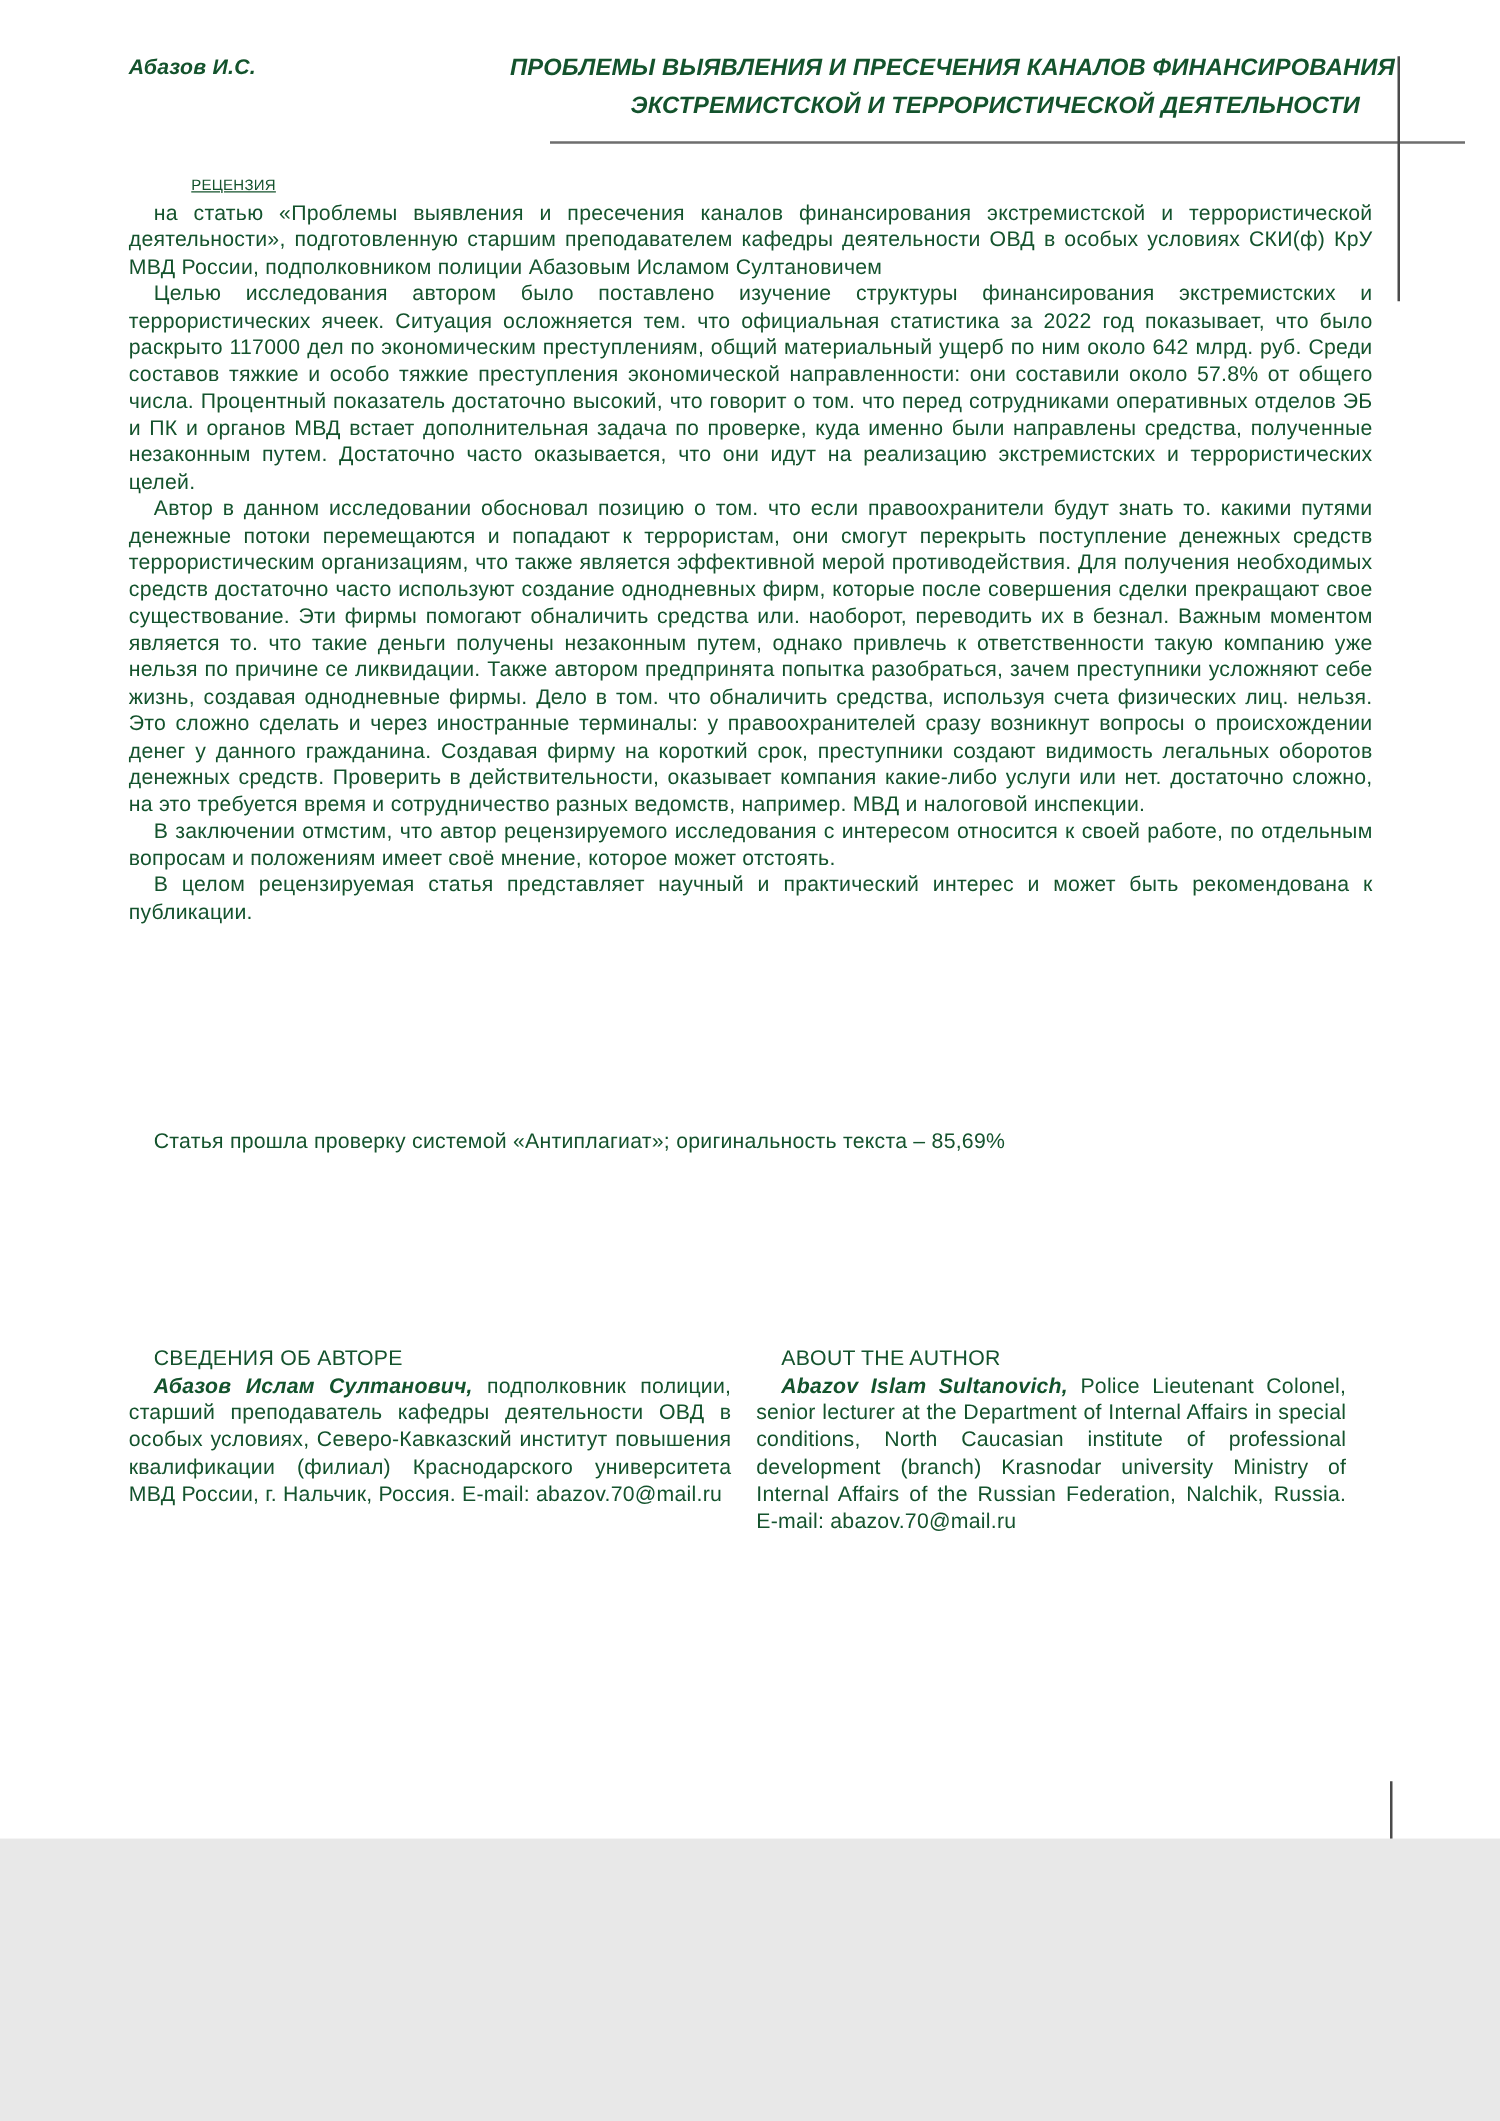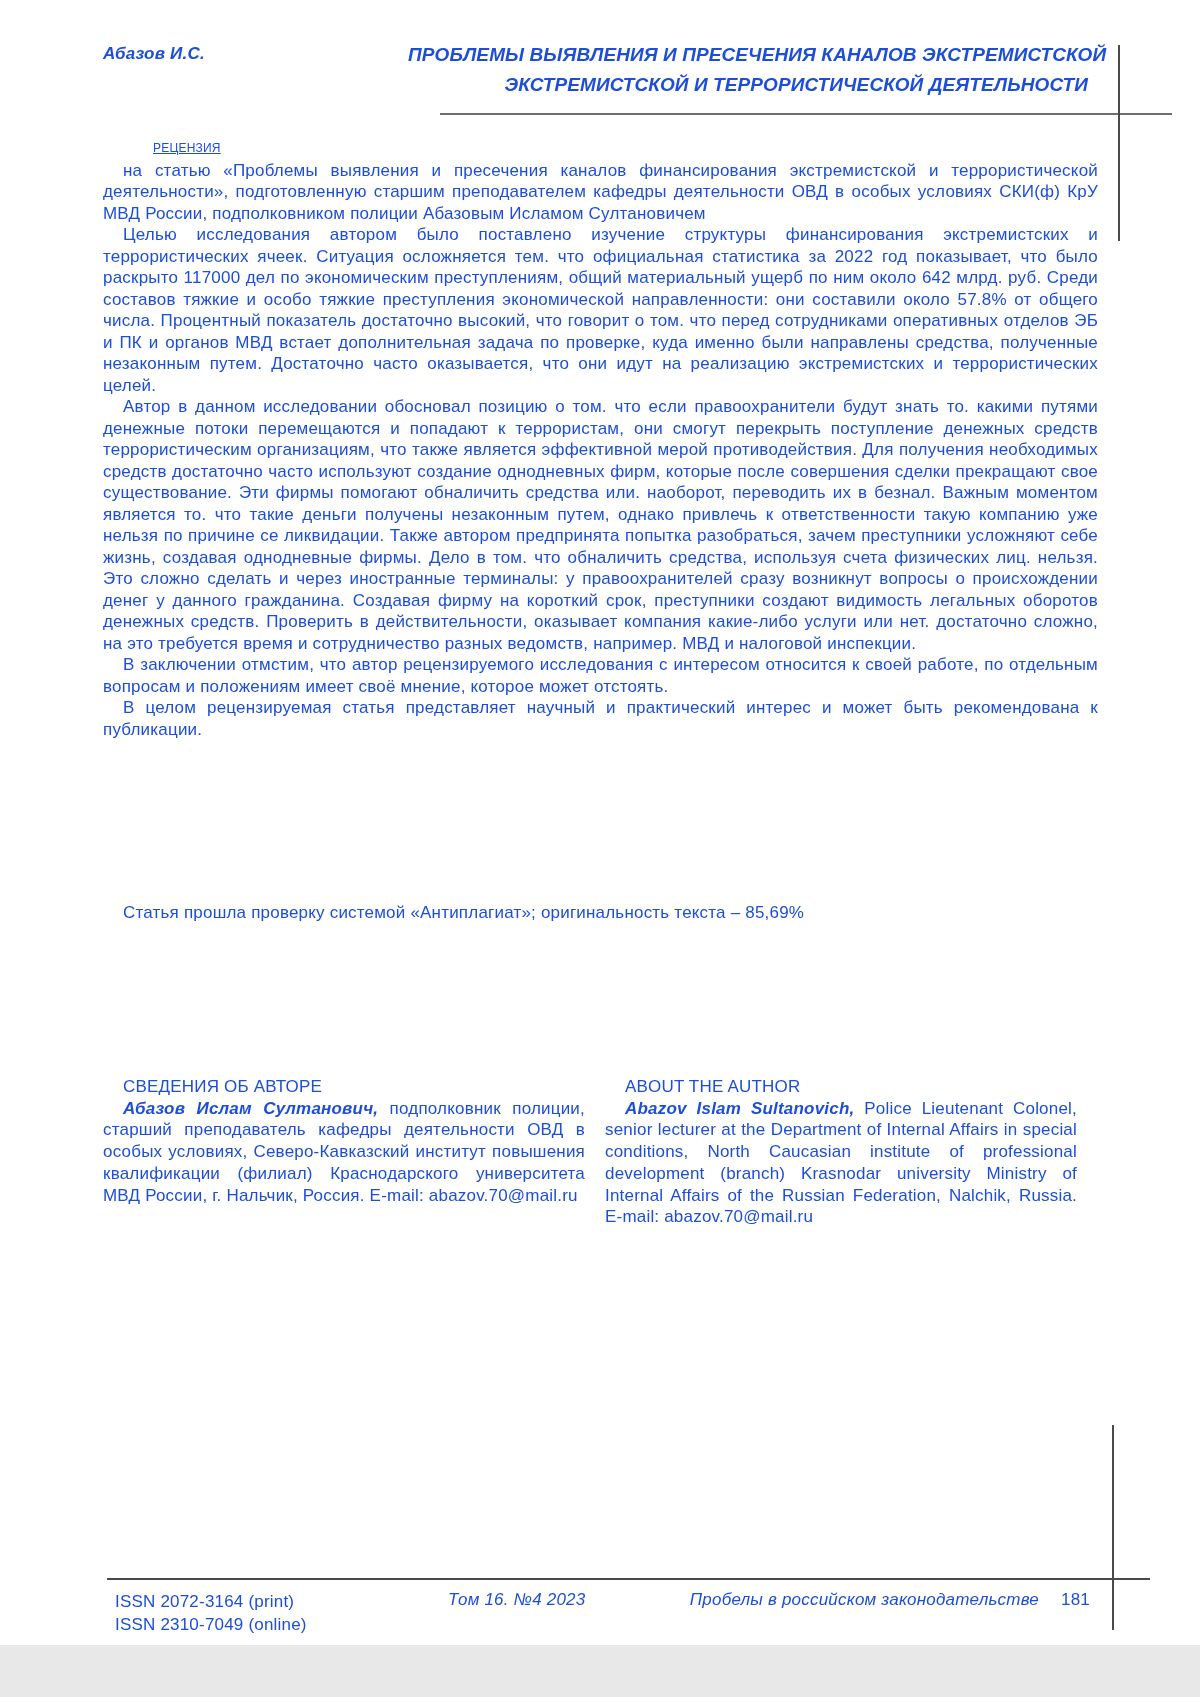--- a/index.html
+++ b/index.html
@@ -1,22 +1,22 @@
 <!DOCTYPE html>
 <html lang="ru"><head>
 <meta charset="utf-8">
 <style>
   html,body{margin:0;padding:0;background:#e8e8e8;}
   .page{
     position:relative;
-    width:1200px;height:1645px;
+    width:1200px;height:1471px;
     background:#ffffff;
     margin:0 auto;
     font-family:"Liberation Sans", sans-serif;
-    color:#1d4ed8;
+    color:#14532d;
     overflow:hidden;
   }
   
   .hdr-author{
     position:absolute;left:103px;top:44px;
     font-size:17px;font-weight:bold;font-style:italic;
     letter-spacing:0.2px;
   }
   .hdr-title{
     position:absolute;top:40px;right:112px;
@@ -99,21 +99,21 @@
   .footer-page{font-style:normal;}
 </style>
 </head>
 <body>
 
 <div class="page">
 
   <div class="hdr-author">Абазов И.С.</div>
 
   <div class="hdr-title">
-    <div>ПРОБЛЕМЫ ВЫЯВЛЕНИЯ И ПРЕСЕЧЕНИЯ КАНАЛОВ ЭКСТРЕМИСТСКОЙ</div>
+    <div>ПРОБЛЕМЫ ВЫЯВЛЕНИЯ И ПРЕСЕЧЕНИЯ КАНАЛОВ ФИНАНСИРОВАНИЯ</div>
     <div>ЭКСТРЕМИСТСКОЙ И ТЕРРОРИСТИЧЕСКОЙ ДЕЯТЕЛЬНОСТИ</div>
   </div>
 
   <div class="rule-h-top"></div>
   <div class="vline-top"></div>
 
   <div class="review">
     <p class="review-heading">РЕЦЕНЗИЯ</p>
     <p>на статью «Проблемы выявления и пресечения каналов финансирования экстремистской и террористической деятельности», подготовленную старшим преподавателем кафедры деятельности ОВД в особых условиях СКИ(ф) КрУ МВД России, подполковником полиции Абазовым Исламом Султановичем</p>
     <p>Целью исследования автором было поставлено изучение структуры финансирования экстремистских и террористических ячеек. Ситуация осложняется тем. что официальная статистика за 2022 год показывает, что было раскрыто 117000 дел по экономическим преступлениям, общий материальный ущерб по ним около 642 млрд. руб. Среди составов тяжкие и особо тяжкие преступления экономической направленности: они составили около 57.8% от общего числа. Процентный показатель достаточно высокий, что говорит о том. что перед сотрудниками оперативных отделов ЭБ и ПК и органов МВД встает дополнительная задача по проверке, куда именно были направлены средства, полученные незаконным путем. Достаточно часто оказывается, что они идут на реализацию экстремистских и террористических целей.</p>

